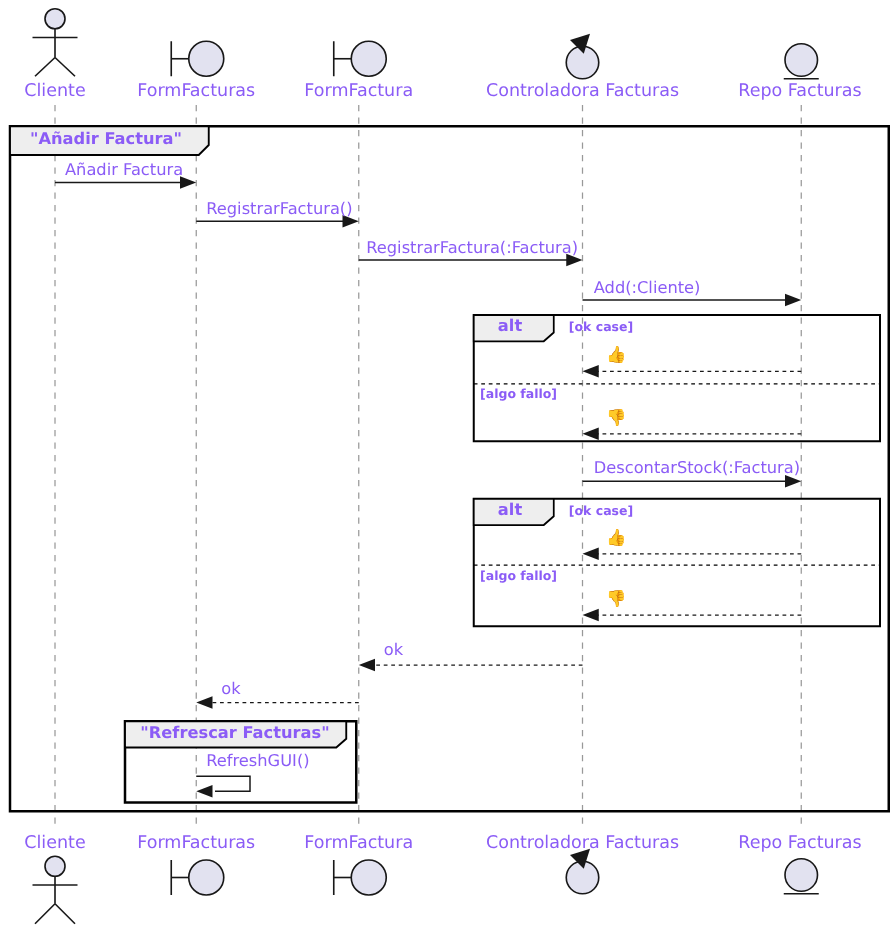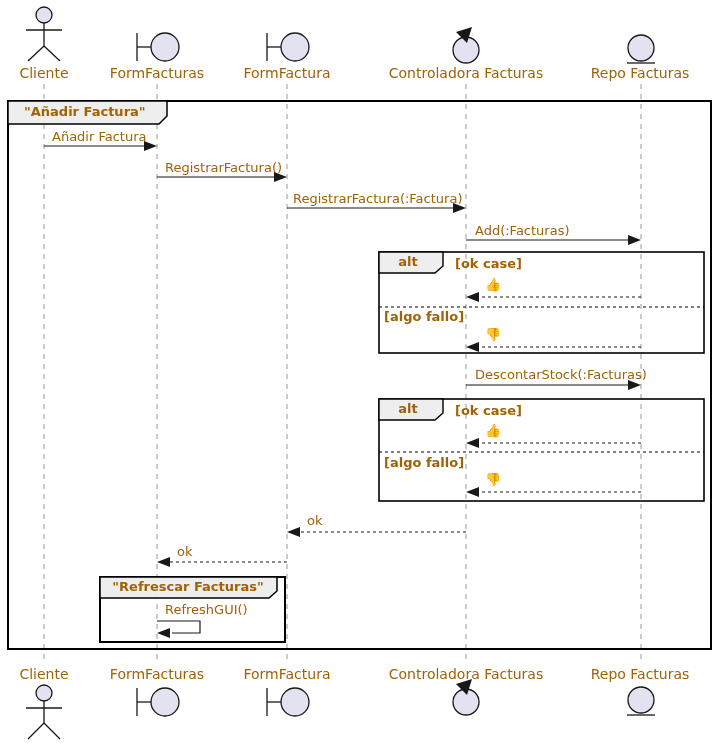--- a/index.html
+++ b/index.html
@@ -7,29 +7,29 @@
     position:relative;
     width:717px; height:748px;
     background:#ffffff;
     font-family:"DejaVu Sans", sans-serif;
     overflow:hidden;
   }
   #canvas svg { position:absolute; left:0; top:0; }
   .lbl {
     position:absolute;
     font:13px "DejaVu Sans", sans-serif;
-    color:#a16207;
+    color:#8b5cf6;
     white-space:nowrap;
     line-height:1.15;
   }
   .part { font-size:14px; transform:translateX(-50%); }
   .frametitle { font-weight:bold; }
   .centered { transform:translateX(-50%); }
   .alt-op { font-weight:bold; transform:translateX(-50%);text-align:right; }
-  .guard { font-size:13px; font-weight:bold; }
+  .guard { font-size:10px; font-weight:bold; }
   .emoji { font-size:13px; }
 </style>
 </head>
 <body>
 
 <div id="canvas">
 
   <svg width="717" height="748" viewBox="0 0 717 748">
 
     <g stroke="#999999" stroke-width="1" stroke-dasharray="5,5">
@@ -171,22 +171,22 @@
   <div class="lbl guard" style="left:455px; top:257px;">[ok case]</div>
   <div class="lbl guard" style="left:384px; top:310px;">[algo fallo]</div>
 
   <div class="lbl alt-op" style="left:408px; top:402px;">alt</div>
   <div class="lbl guard" style="left:455px; top:404px;">[ok case]</div>
   <div class="lbl guard" style="left:384px; top:456px;">[algo fallo]</div>
 
   <div class="lbl" style="left:52px;  top:130px;">Añadir Factura</div>
   <div class="lbl" style="left:165px; top:161px;text-align:center;">RegistrarFactura()</div>
   <div class="lbl" style="left:293px; top:192px;">RegistrarFactura(:Factura)</div>
-  <div class="lbl" style="left:475px; top:224px;">Add(:Facturas)</div>
-  <div class="lbl" style="left:475px; top:368px;">DescontarStock(:Facturas)</div>
+  <div class="lbl" style="left:475px; top:224px;">Add(:Cliente)</div>
+  <div class="lbl" style="left:475px; top:368px;">DescontarStock(:Factura)</div>
 
   <div class="lbl emoji" style="left:485px; top:278px;">👍</div>
   <div class="lbl emoji" style="left:485px; top:328px;">👎</div>
   <div class="lbl emoji" style="left:485px; top:424px;">👍</div>
   <div class="lbl emoji" style="left:485px; top:473px;">👎</div>
 
   <div class="lbl" style="left:307px; top:514px;">ok</div>
   <div class="lbl" style="left:177px; top:545px;">ok</div>
 
   <div class="lbl" style="left:165px; top:603px;text-align:right;">RefreshGUI()</div>

